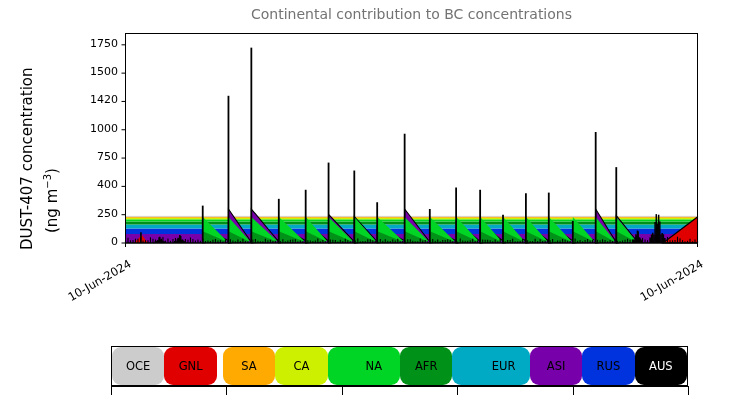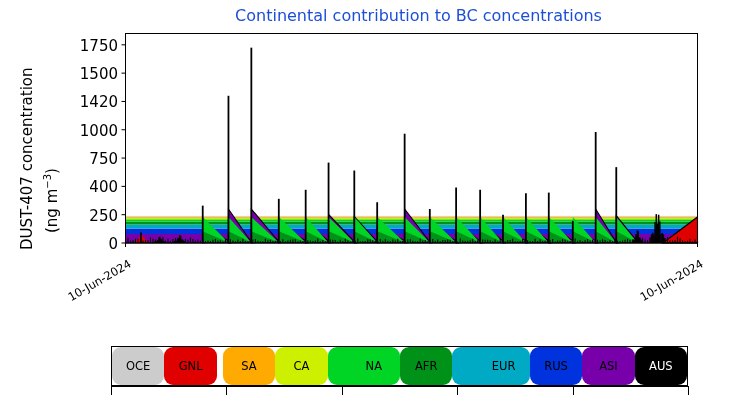--- a/index.html
+++ b/index.html
@@ -3,33 +3,33 @@
 <meta charset="utf-8">
 <style>
   html,body{margin:0;padding:0;}
   body{
     width:739px;height:402px;background:#ffffff;
     font-family:"DejaVu Sans","Liberation Sans",sans-serif;
     overflow:hidden;position:relative;
   }
   #fig{position:absolute;left:0;top:0;width:739px;height:402px;}
   .ttl{
-    position:absolute;left:132px;top:6px;width:573px;
-    text-align:center;font-size:16px;color:#1d4ed8;
+    position:absolute;left:125px;top:6px;width:573px;
+    text-align:center;font-size:14px;color:#737373;
   }
   .ylabel{
     position:absolute;font-size:15px;color:#000;
     transform-origin:0 0;white-space:nowrap;
   }
   .yl1{left:18px;top:250px;transform:rotate(-90deg);}
   .yl2{left:42px;top:233px;transform:rotate(-90deg);}
   .sup{font-size:10px;vertical-align:super;}
   .ytick{
     position:absolute;right:0;width:52px;text-align:right;
-    font-size:15px;color:#000;
+    font-size:11px;color:#000;
   }
   .ytickwrap{position:absolute;left:66px;top:0;width:52px;height:402px;}
   .xtick{
     position:absolute;font-size:11.5px;color:#000;white-space:nowrap;
     transform-origin:100% 0;transform:rotate(-30deg);
   }
   .legcell{
     position:relative;flex:1 1 0;display:flex;align-items:center;
     justify-content:center;font-size:11.5px;color:#000;height:100%;border-radius:9px;
   }
@@ -467,25 +467,25 @@
     </div>
     <div class="legcell" style="background: rgb(0, 212, 36); padding-left: 20px;">
       <span>NA</span>
     </div>
     <div class="legcell" style="background: rgb(0, 146, 24);">
       <span>AFR</span>
     </div>
     <div class="legcell" style="background: rgb(0, 170, 196); padding-left: 25px;">
       <span>EUR</span>
     </div>
+    <div class="legcell" style="background: rgb(119, 0, 170);">
+      <span>ASI</span>
+    </div>
     <div class="legcell" style="background: rgb(0, 51, 221);">
       <span>RUS</span>
-    </div>
-    <div class="legcell" style="background: rgb(119, 0, 170);">
-      <span>ASI</span>
     </div>
     <div class="legcell dark" style="background: rgb(0, 0, 0);">
       <span>AUS</span>
     </div>
   </div>
 <div id="legticks">
   <div class="legbase"></div>
 <div class="legtick" style="left: 0%;"></div>
     <div class="legtick" style="left: 20%;"></div>
     <div class="legtick" style="left: 40%;"></div>

